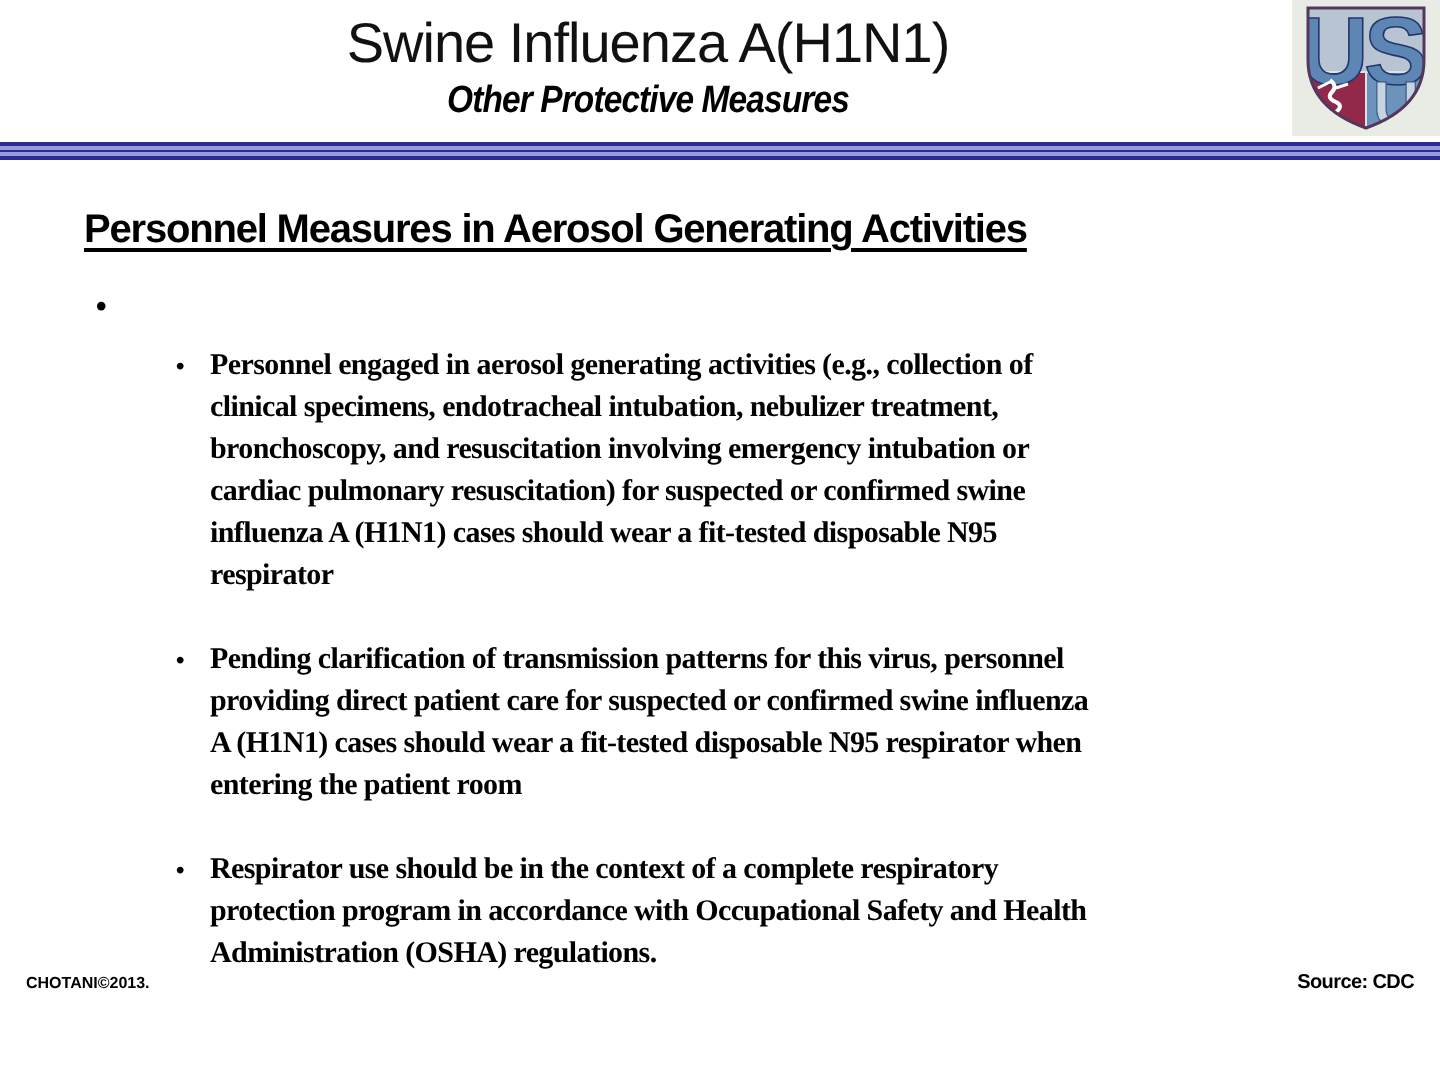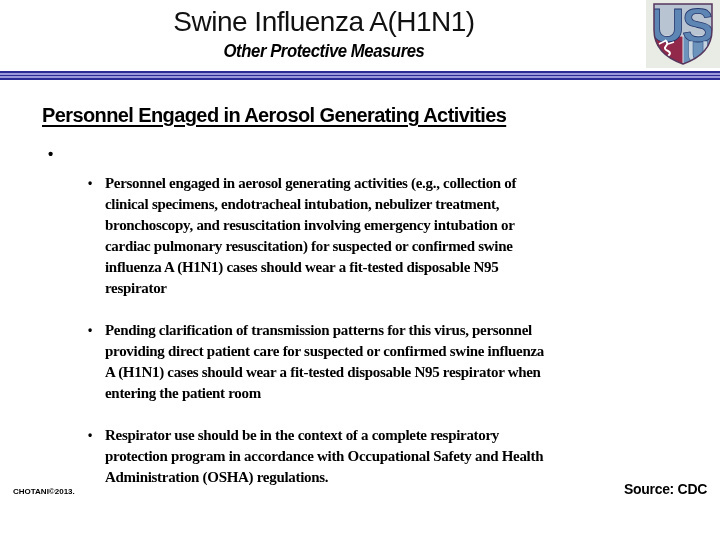--- a/index.html
+++ b/index.html
@@ -87,21 +87,21 @@
   .l2-bullet { width: 17px; flex: 0 0 17px; font-size: 12px; line-height: 21px; }
   .para-text { white-space: pre-line; width: 600px; font-family: Liberation Serif, serif; }
 
   
   .footer-left {
     position: absolute; left: 13px; bottom: 8px;
     font-size: 8px; font-weight: 700; letter-spacing: 0px;
   }
   .footer-right {
     position: absolute; right: 13px; bottom: 7px;
-    font-size: 14px; font-weight: 700; letter-spacing: -0.3px;
+    font-size: 10px; font-weight: 700; letter-spacing: -0.3px;
   }
 </style>
 </head>
 <body>
 
 <div class="slide">
 
   <div class="title-block">
     <div class="slide-title">Swine Influenza A(H1N1)</div>
     <div class="slide-subtitle">Other Protective Measures</div>
@@ -126,21 +126,21 @@
         <path d="M14 38 q4 3 1 6 q-3 3 2 5 q4 2 0 5 q-3 2 1 5" stroke="#ffffff" stroke-width="2" fill="none"></path>
         <path d="M8 42 l6 -3 M23 40 l-6 2" stroke="#ffffff" stroke-width="1.5" fill="none"></path>
       </g>
       <path d="M3,2 L61,2 L61,28 C61,46 49,56 32,62 C15,56 3,46 3,28 Z" fill="none" stroke="#55365c" stroke-width="1.5"></path>
     </svg>
   </div>
 
   <div class="blue-band"></div>
 
   <div class="content">
-    <div class="heading">Personnel Engaged in Aerosol Generating Activities</div>
+    <div class="heading">Personnel Measures in Aerosol Generating Activities</div>
 
     <div class="l1-row">
       <span class="l1-bullet">•</span>
     </div>
 
     <div class="l2-row">
       <span class="l2-bullet">•</span>
       <span class="para-text">Personnel engaged in aerosol generating activities (e.g., collection of
 clinical specimens, endotracheal intubation, nebulizer treatment,
 bronchoscopy, and resuscitation involving emergency intubation or

